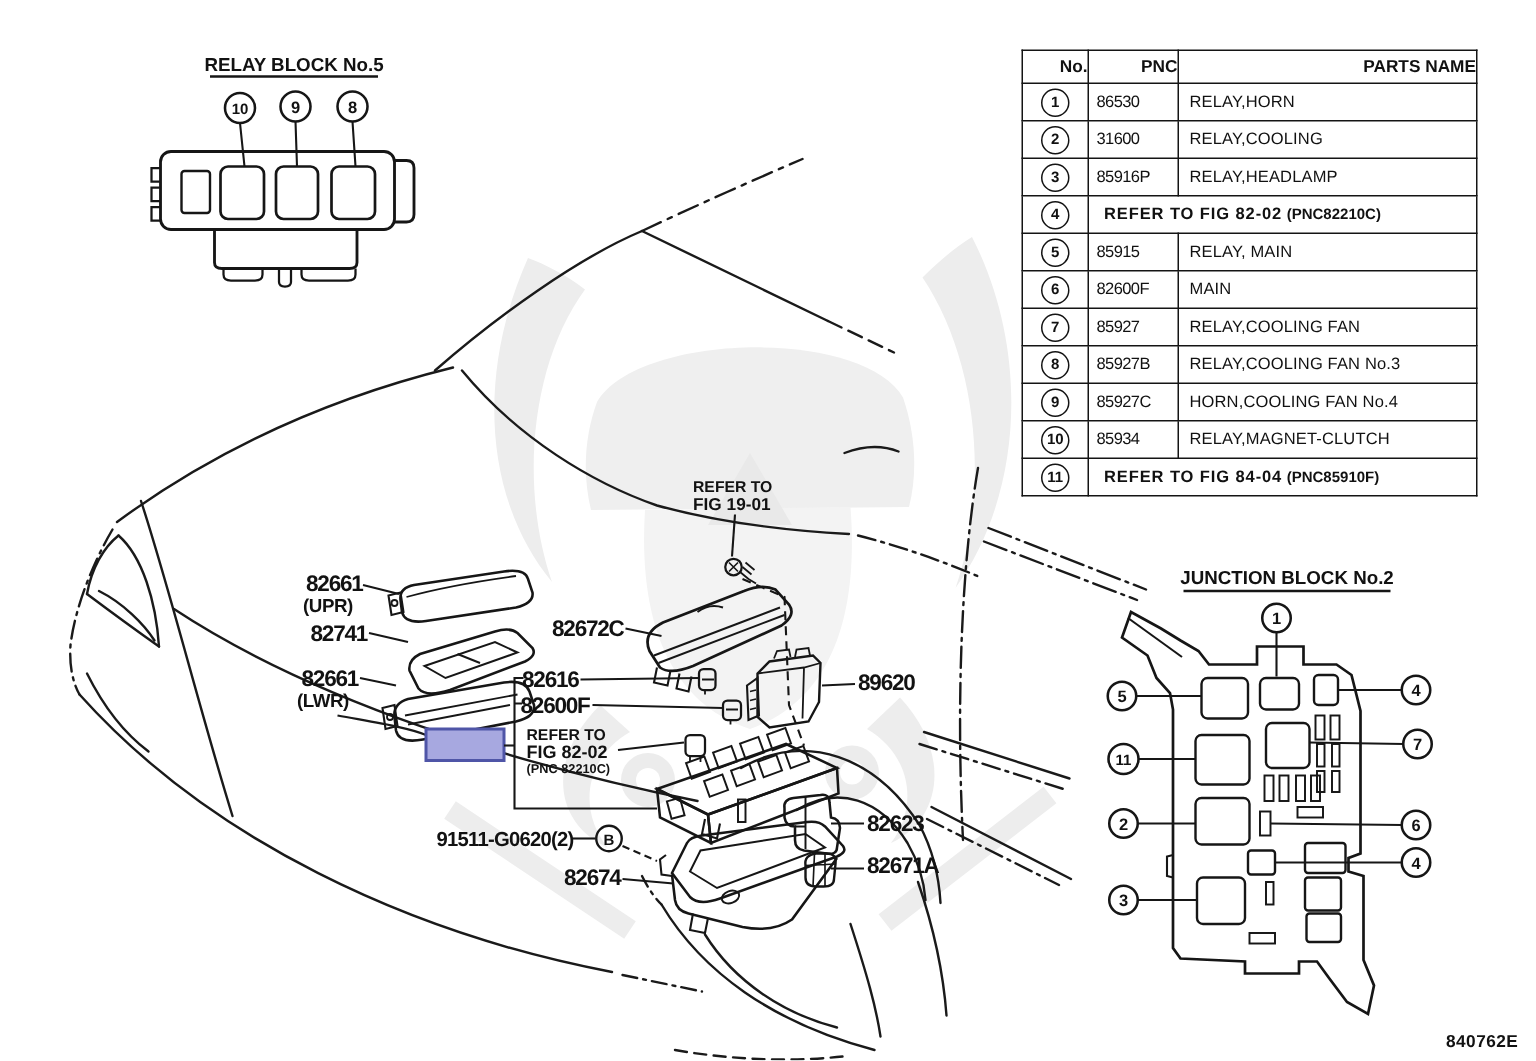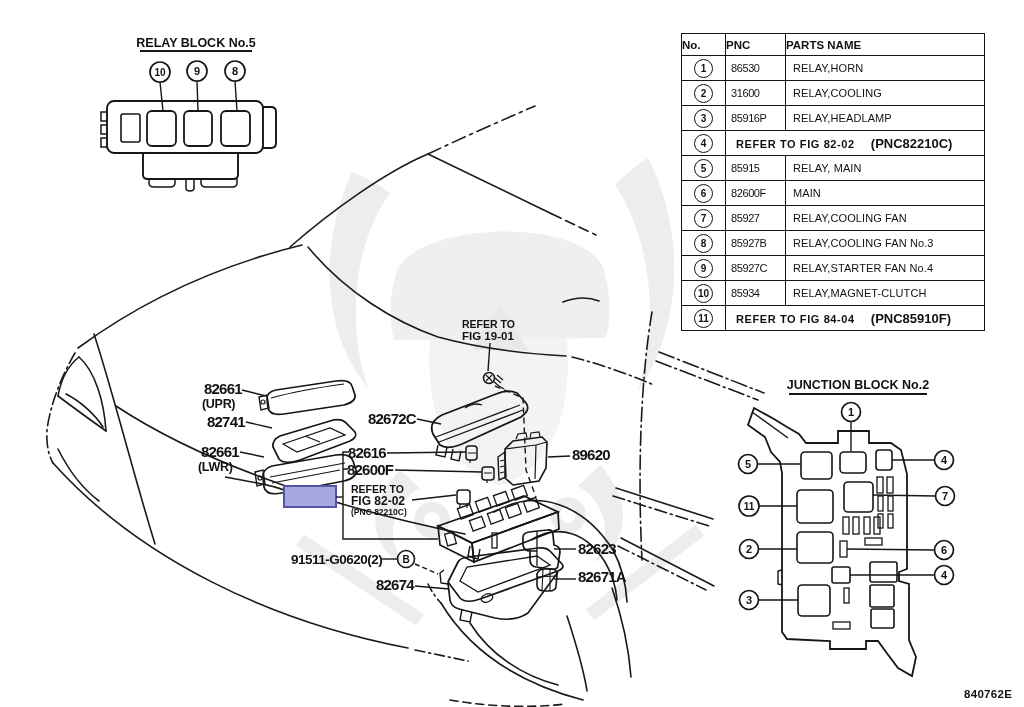--- a/index.html
+++ b/index.html
@@ -6,29 +6,29 @@
   .stage{position:relative;width:1024px;height:707px;background:#ffffff;overflow:hidden;
          font-family:"Liberation Sans",sans-serif;color:#111;}
   .stage svg{position:absolute;left:0;top:0;}
   svg text{font-family:"Liberation Sans",sans-serif;font-weight:bold;fill:#121212;}
 
   
   .parts-table{position:absolute;left:681px;top:33px;width:303px;border-collapse:collapse;
                table-layout:fixed;background:#fff;}
   .parts-table th,.parts-table td{border:1.6px solid #141414;padding:0;vertical-align:middle;
                height:24px;overflow:hidden;white-space:nowrap;}
-  .parts-table thead th{height:21px;font-size:11.5px;font-weight:bold;text-align:left;}
+  .parts-table thead th{height:21px;font-size:11.5px;font-weight:bold;text-align:right;}
   .col-no{width:44px;} .col-pnc{width:60px;} .col-name{width:199px;}
   td.c-no{text-align:center;}
   .cno{display:inline-flex;align-items:center;justify-content:center;width:17px;height:17px;
        border:1.6px solid #141414;border-radius:50%;font-size:10px;font-weight:bold;line-height:1;}
   td.c-pnc{font-size:11px;font-weight:normal;padding-left:5px;letter-spacing:-0.4px;}
   td.c-name{font-size:11px;font-weight:normal;padding-left:7px;letter-spacing:0.1px;}
   td.c-merged{font-size:11px;font-weight:bold;padding-left:10px;letter-spacing:0.6px;}
-  td.c-merged .msub{font-size:13px;letter-spacing:0;margin-left:16px;}
+  td.c-merged .msub{font-size:10px;letter-spacing:0;margin-left:3px;}
 </style>
 </head>
 <body>
 
 <div class="stage">
 
 <svg width="1024" height="707" viewBox="0 0 1024 707">
 
   <g>
     <path fill="#ededed" d="M352,172 C318,248 322,332 368,388 C346,324 354,242 390,193 C377,183 363,176 352,172 Z"></path>
@@ -355,21 +355,21 @@
       <td class="c-name">RELAY,COOLING FAN</td>
     </tr>
     <tr>
       <td class="c-no"><span class="cno">8</span></td>
       <td class="c-pnc">85927B</td>
       <td class="c-name">RELAY,COOLING FAN No.3</td>
     </tr>
     <tr>
       <td class="c-no"><span class="cno">9</span></td>
       <td class="c-pnc">85927C</td>
-      <td class="c-name">RELAY,STARTER FAN No.4</td>
+      <td class="c-name">HORN,COOLING FAN No.4</td>
     </tr>
     <tr>
       <td class="c-no"><span class="cno">10</span></td>
       <td class="c-pnc">85934</td>
       <td class="c-name">RELAY,MAGNET-CLUTCH</td>
     </tr>
     <tr>
       <td class="c-no"><span class="cno">11</span></td>
       <td class="c-merged" colspan="2">
         <span>REFER TO FIG 84-04</span><span class="msub">(PNC85910F)</span>

